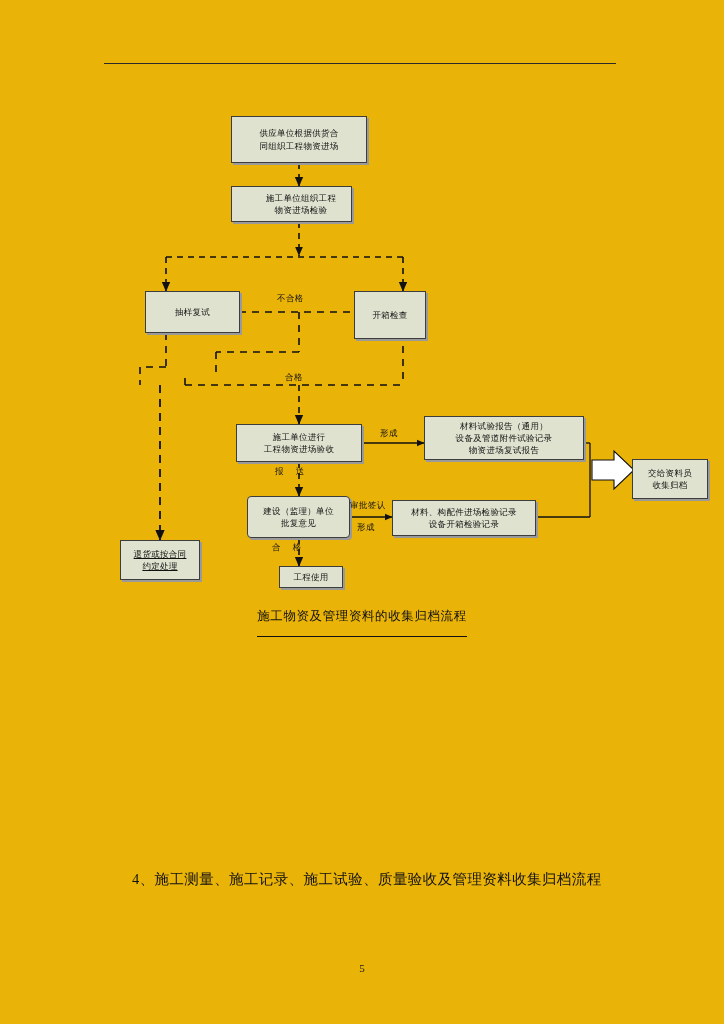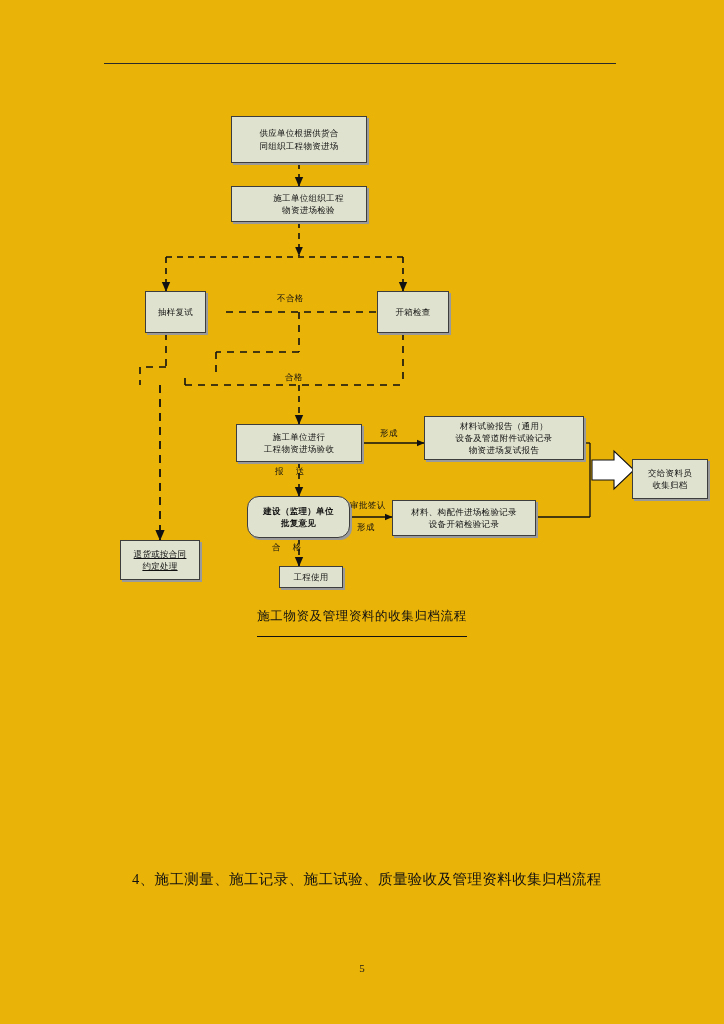--- a/index.html
+++ b/index.html
@@ -60,23 +60,22 @@
     justify-content: center;
     text-align: center;
     font-family: "Liberation Serif", "DejaVu Serif", serif;
     font-size: 8.5px;
     line-height: 1.45;
     color: #111111;
     letter-spacing: 0.3px;
     padding: 2px 3px;
   }
   .node.rounded {
-    border-radius: 12px;
+    border-radius: 4px;
     box-shadow: 2px 2px 0 #9a9a9a;
-    font-weight: bold;
   }
   .node .txt { display: block; width: 100%; }
 
   
   .edge-label {
     position: absolute;
     font-family: "Liberation Serif", "DejaVu Serif", serif;
     font-size: 8.5px;
     color: #111111;
     white-space: nowrap;
@@ -187,30 +186,30 @@
       <path d="M592,460 L614,460 L614,451 L634,470 L614,489 L614,480 L592,480 z" fill="#ffffff" stroke="#111111" stroke-width="1.1"></path>
 
       <path d="M299,538 L299,566" stroke="#111111" stroke-width="1.6" fill="none" stroke-dasharray="6,5" marker-end="url(#ah)"></path>
     </svg>
 
     <div class="node" style="left:231px; top:116px; width:136px; height:47px;">
       <span class="txt" style="white-space:pre-line">供应单位根据供货合
 同组织工程物资进场</span>
     </div>
 
-    <div class="node" style="left:231px; top:186px; width:136px; height:36px;padding-left:22px;">
+    <div class="node" style="left:231px; top:186px; width:121px; height:36px;padding-left:22px;">
       <span class="txt" style="white-space:pre-line">施工单位组织工程
 物资进场检验</span>
     </div>
 
-    <div class="node" style="left:145px; top:291px; width:61px; height:42px;">
+    <div class="node" style="left:145px; top:291px; width:95px; height:42px;">
       <span class="txt" style="white-space:pre-line">抽样复试</span>
     </div>
 
-    <div class="node" style="left:377px; top:291px; width:72px; height:42px;">
+    <div class="node" style="left:354px; top:291px; width:72px; height:48px;">
       <span class="txt" style="white-space:pre-line">开箱检查</span>
     </div>
 
     <div class="node" style="left:236px; top:424px; width:126px; height:38px;">
       <span class="txt" style="white-space:pre-line">施工单位进行
 工程物资进场验收</span>
     </div>
 
     <div class="node" style="left:424px; top:416px; width:160px; height:44px;">
       <span class="txt" style="white-space:pre-line">材料试验报告（通用）

